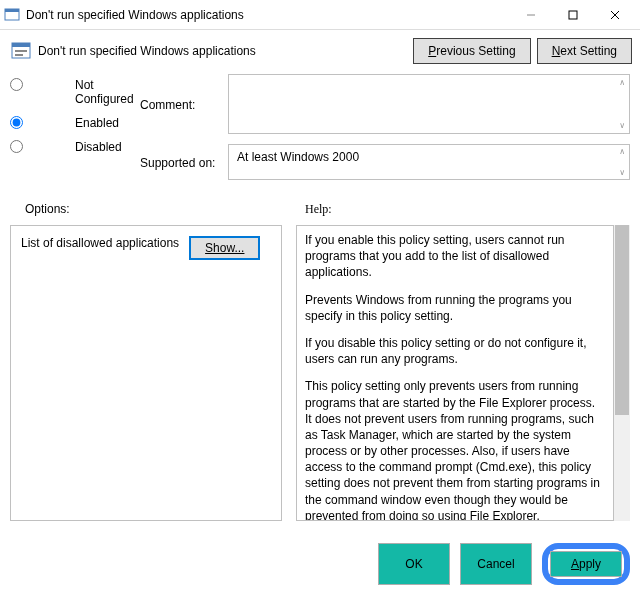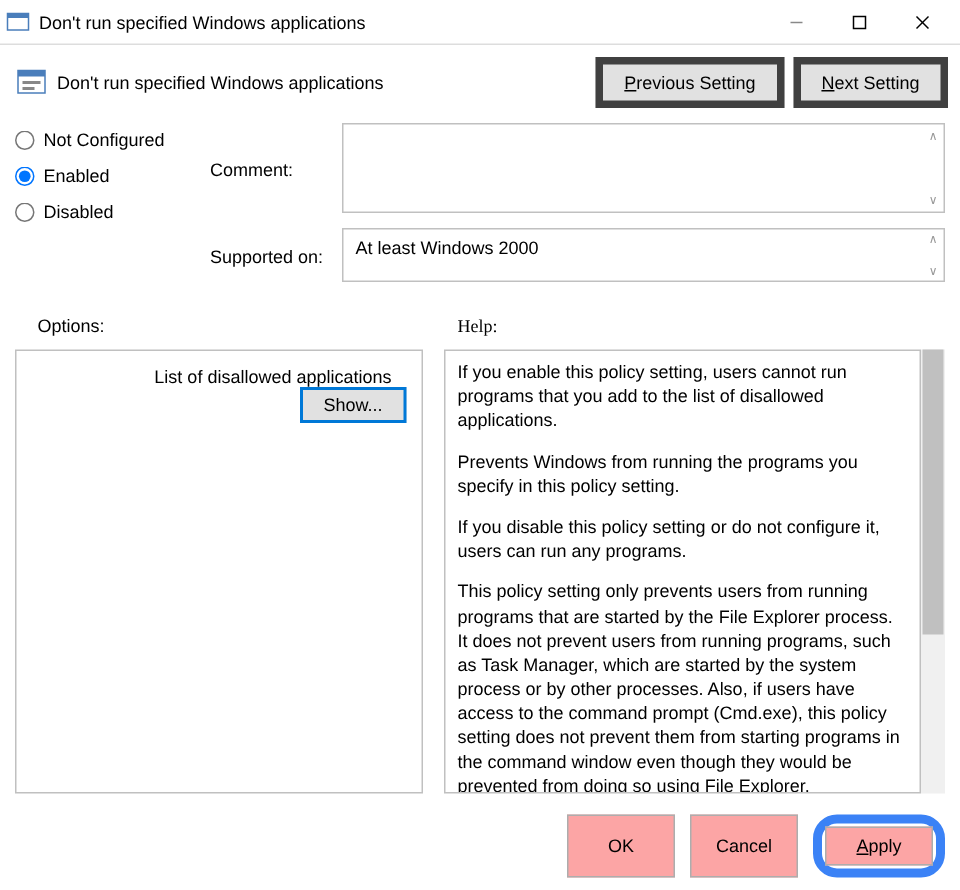--- a/index.html
+++ b/index.html
@@ -5,48 +5,48 @@
 * { box-sizing: border-box; margin: 0; padding: 0; }
 body { font-family: "Segoe UI", Tahoma, sans-serif; font-size: 12px; background: #fff; color: #000; width: 640px; height: 593px; overflow: hidden; position: relative; }
 .titlebar { display: flex; align-items: center; height: 30px; padding: 0 4px; border-bottom: 1px solid #ddd; }
 .titlebar-icon { width: 16px; height: 16px; margin-right: 6px; }
 .titlebar-title { flex: 1; font-size: 12px; }
 .titlebar-btn { width: 42px; height: 28px; display: flex; align-items: center; justify-content: center; }
 .titlebar-btn svg { width: 10px; height: 10px; }
 .header { display: flex; align-items: center; padding: 8px 8px 10px 10px; }
 .header-icon { width: 22px; height: 22px; margin-right: 6px; }
 .header-title { flex: 1; font-size: 12px; }
-.nav-btn { background: #e1e1e1; border: 5px solid #404040; padding: 5px 14px; font-size: 12px; margin-left: 6px; cursor: pointer; }
+.nav-btn { background: #e1e1e1; border: 1px solid #404040; padding: 5px 14px; font-size: 12px; margin-left: 6px; cursor: pointer; }
 .nav-btn u { text-decoration: underline; }
 .config-area { padding: 0 10px 8px 10px; }
 .radios { float: left; width: 130px; padding-top: 4px; }
-.radio-row { display: flex; align-items: flex-end; margin-bottom: 10px; font-size: 12px; }
+.radio-row { display: flex; align-items: flex-start; margin-bottom: 10px; font-size: 12px; gap: 46px; }
 .radio-row input { margin-right: 6px; }
 .fields { margin-left: 130px; }
 .field-row { display: flex; margin-bottom: 10px; align-items: center; }
 .field-label { width: 88px; font-size: 12px; padding-top: 2px; }
 .comment-box { flex: 1; border: 1px solid #c0c0c0; background: #fff; height: 60px; position: relative; }
 .supported-box { flex: 1; border: 1px solid #c0c0c0; background: #fff; padding: 5px 8px; font-size: 12px; position: relative; height: 36px; }
 .scroll-hint { position: absolute; right: 4px; font-size: 8px; color: #999; pointer-events: none; }
 .clear { clear: both; }
 .labels-row { display: flex; padding: 0 10px; margin-top: 4px; }
 .opt-label { width: 280px; font-size: 12px; margin-left: 15px; }
 .help-label { font-size: 12px; font-family: Liberation Serif, serif; }
 .panels { display: flex; padding: 8px 10px 0 10px; }
 .options-panel { width: 272px; border: 1px solid #c0c0c0; background: #fff; height: 296px; padding: 10px; margin-right: 14px; }
-.opt-row { display: flex; align-items: flex-end; flex-direction: column; }
+.opt-row { display: flex; align-items: flex-start; }
 .opt-text { font-size: 12px; margin-right: 10px; }
-.show-btn { border: 2px solid #0078d7; background: #e1e1e1; padding: 3px 14px; font-size: 12px; cursor: pointer; }
+.show-btn { border: 2px solid #0078d7; background: #e1e1e1; padding: 3px 14px; font-size: 12px; cursor: pointer; text-decoration: underline; }
 .help-wrap { flex: 1; display: flex; }
 .help-panel { flex: 1; border: 1px solid #c0c0c0; background: #fff; height: 296px; padding: 6px 8px; font-size: 12px; overflow: hidden; line-height: 1.35; }
 .help-panel p { margin-bottom: 11px; }
 .help-scroll { width: 16px; height: 296px; background: #f0f0f0; position: relative; }
 .help-thumb { position: absolute; left: 1px; width: 14px; background: #c0c0c0; top: 0; height: 190px; }
 .footer { position: absolute; bottom: 8px; right: 10px; display: flex; gap: 10px; }
-.dlg-btn { background: #fca5a5; border: 1px solid #adadad; padding: 5px 0; width: 72px; font-size: 12px; cursor: pointer; }
+.dlg-btn { background: #14b8a6; border: 1px solid #adadad; padding: 5px 0; width: 72px; font-size: 12px; cursor: pointer; }
 .apply-wrap { border: 6px solid #3b82f6; border-radius: 16px; padding: 2px; }
 .apply-wrap .dlg-btn { margin: 0; }
 </style>
 </head>
 <body>
 
 <div class="titlebar">
   <svg class="titlebar-icon" viewBox="0 0 16 16">
       <rect x="1" y="2" width="14" height="11" fill="#fff" stroke="#4a7ebb"></rect>
       <rect x="1" y="2" width="14" height="3" fill="#4a7ebb"></rect>

